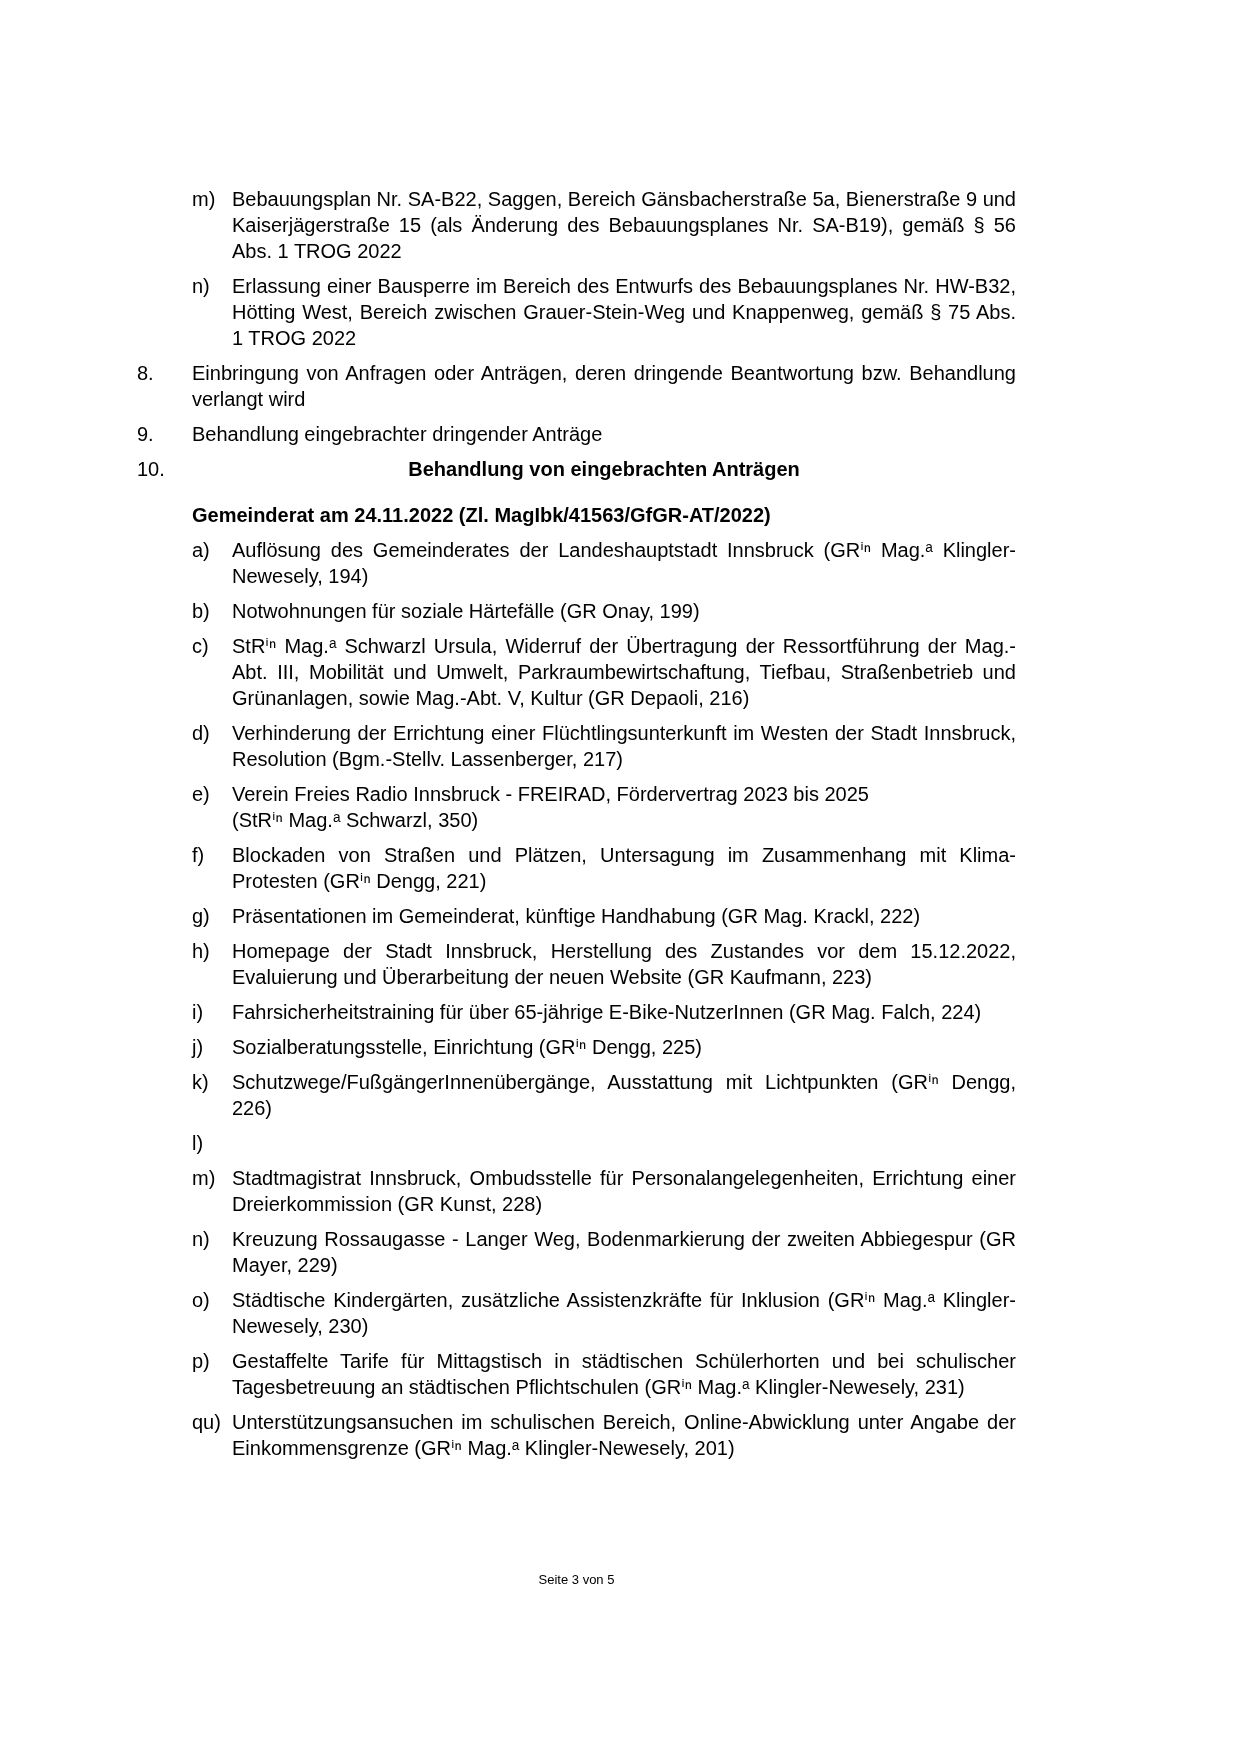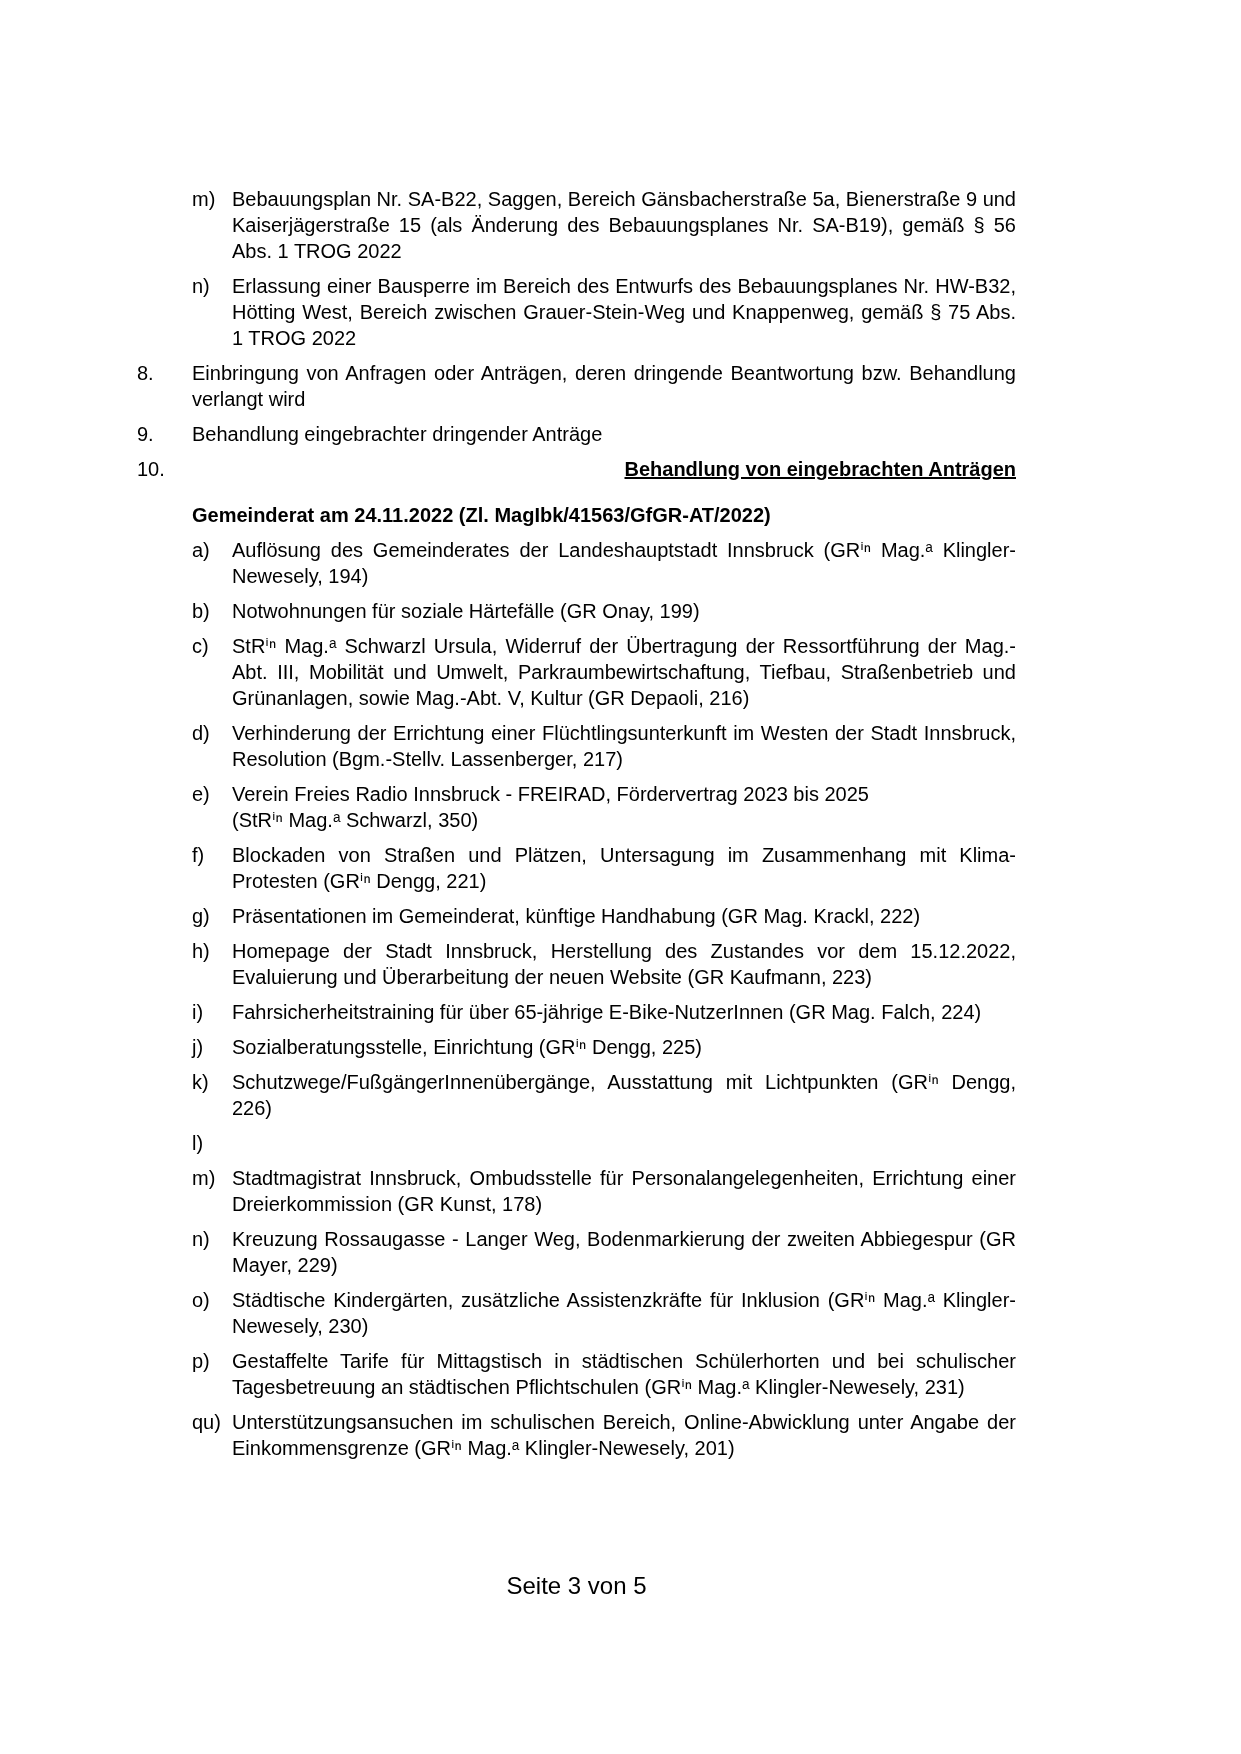--- a/index.html
+++ b/index.html
@@ -48,30 +48,29 @@
     padding-left: 55px;
     margin-top: 20px;
   }
   .row.heading .txt,
   .row.heading .txt > div {
     font-weight: bold;
     text-align: left;
   }
   .row.strong-u .txt > div {
     font-weight: bold;
-    text-decoration: underline;
-    text-align: right;
+    text-align: center;
   }
   .footer {
     position: absolute;
     left: 137px;
     top: 1572px;
     width: 879px;
     text-align: center;
-    font-size: 24px;
+    font-size: 13px;
     color: #000000;
   }
 </style>
 </head>
 <body>
 
 <div class="page">
   <div class="content">
   <div class="row l2">
     <span class="lbl">m)</span>
@@ -194,21 +193,21 @@
         </div>
   </div>
 
   <div class="row l2">
     <span class="lbl">l)</span>
   </div>
 
   <div class="row l2">
     <span class="lbl">m)</span>
     <div class="txt">
-          <div>Stadtmagistrat Innsbruck, Ombudsstelle für Personalangelegenheiten, Errichtung einer Dreierkommission (GR Kunst, 178)</div>
+          <div>Stadtmagistrat Innsbruck, Ombudsstelle für Personalangelegenheiten, Errichtung einer Dreierkommission (GR Kunst, 228)</div>
         </div>
   </div>
 
   <div class="row l2">
     <span class="lbl">n)</span>
     <div class="txt">
           <div>Kreuzung Rossaugasse - Langer Weg, Bodenmarkierung der zweiten Abbiegespur (GR Mayer, 229)</div>
         </div>
   </div>
 

